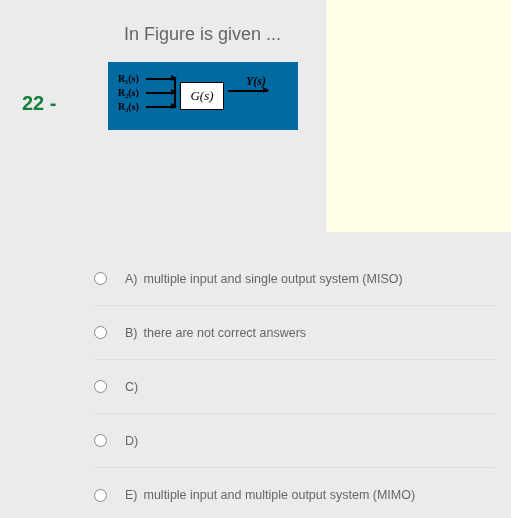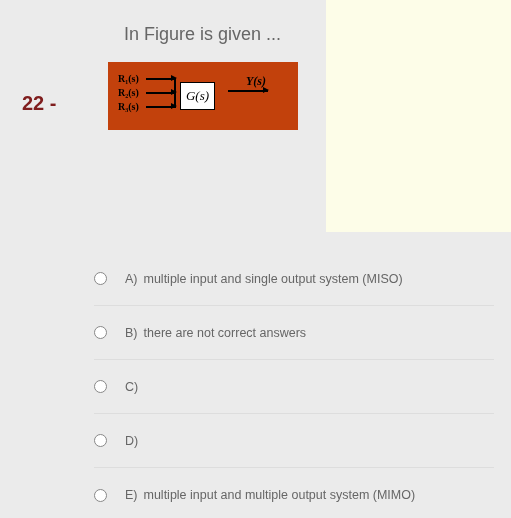--- a/index.html
+++ b/index.html
@@ -18,45 +18,45 @@
       width: 185px;
       height: 232px;
       background: #fdfde8;
     }
     .question-number {
       position: absolute;
       left: 22px;
       top: 92px;
       font-size: 20px;
       font-weight: bold;
-      color: #7f1d1d;
+      color: #15803d;
     }
     .question-text {
       position: absolute;
       left: 108px;
       top: 24px;
       font-size: 18px;
       color: #666666;
       font-weight: 400;
       margin-left: 16px;
     }
     .diagram {
       position: absolute;
       left: 108px;
       top: 62px;
       width: 190px;
       height: 68px;
-      background: #c2410c;
+      background: #0369a1;
       padding: 10px 3px;
     }
     .block-box {
       position: absolute;
       left: 72px;
       top: 20px;
-      width: 35px;
+      width: 44px;
       height: 28px;
       border: 1.5px solid #000;
       display: flex;
       align-items: center;
       justify-content: center;
       font-style: italic;
       font-family: 'Times New Roman', serif;
       font-size: 13px;
       background: #fff;
     }

